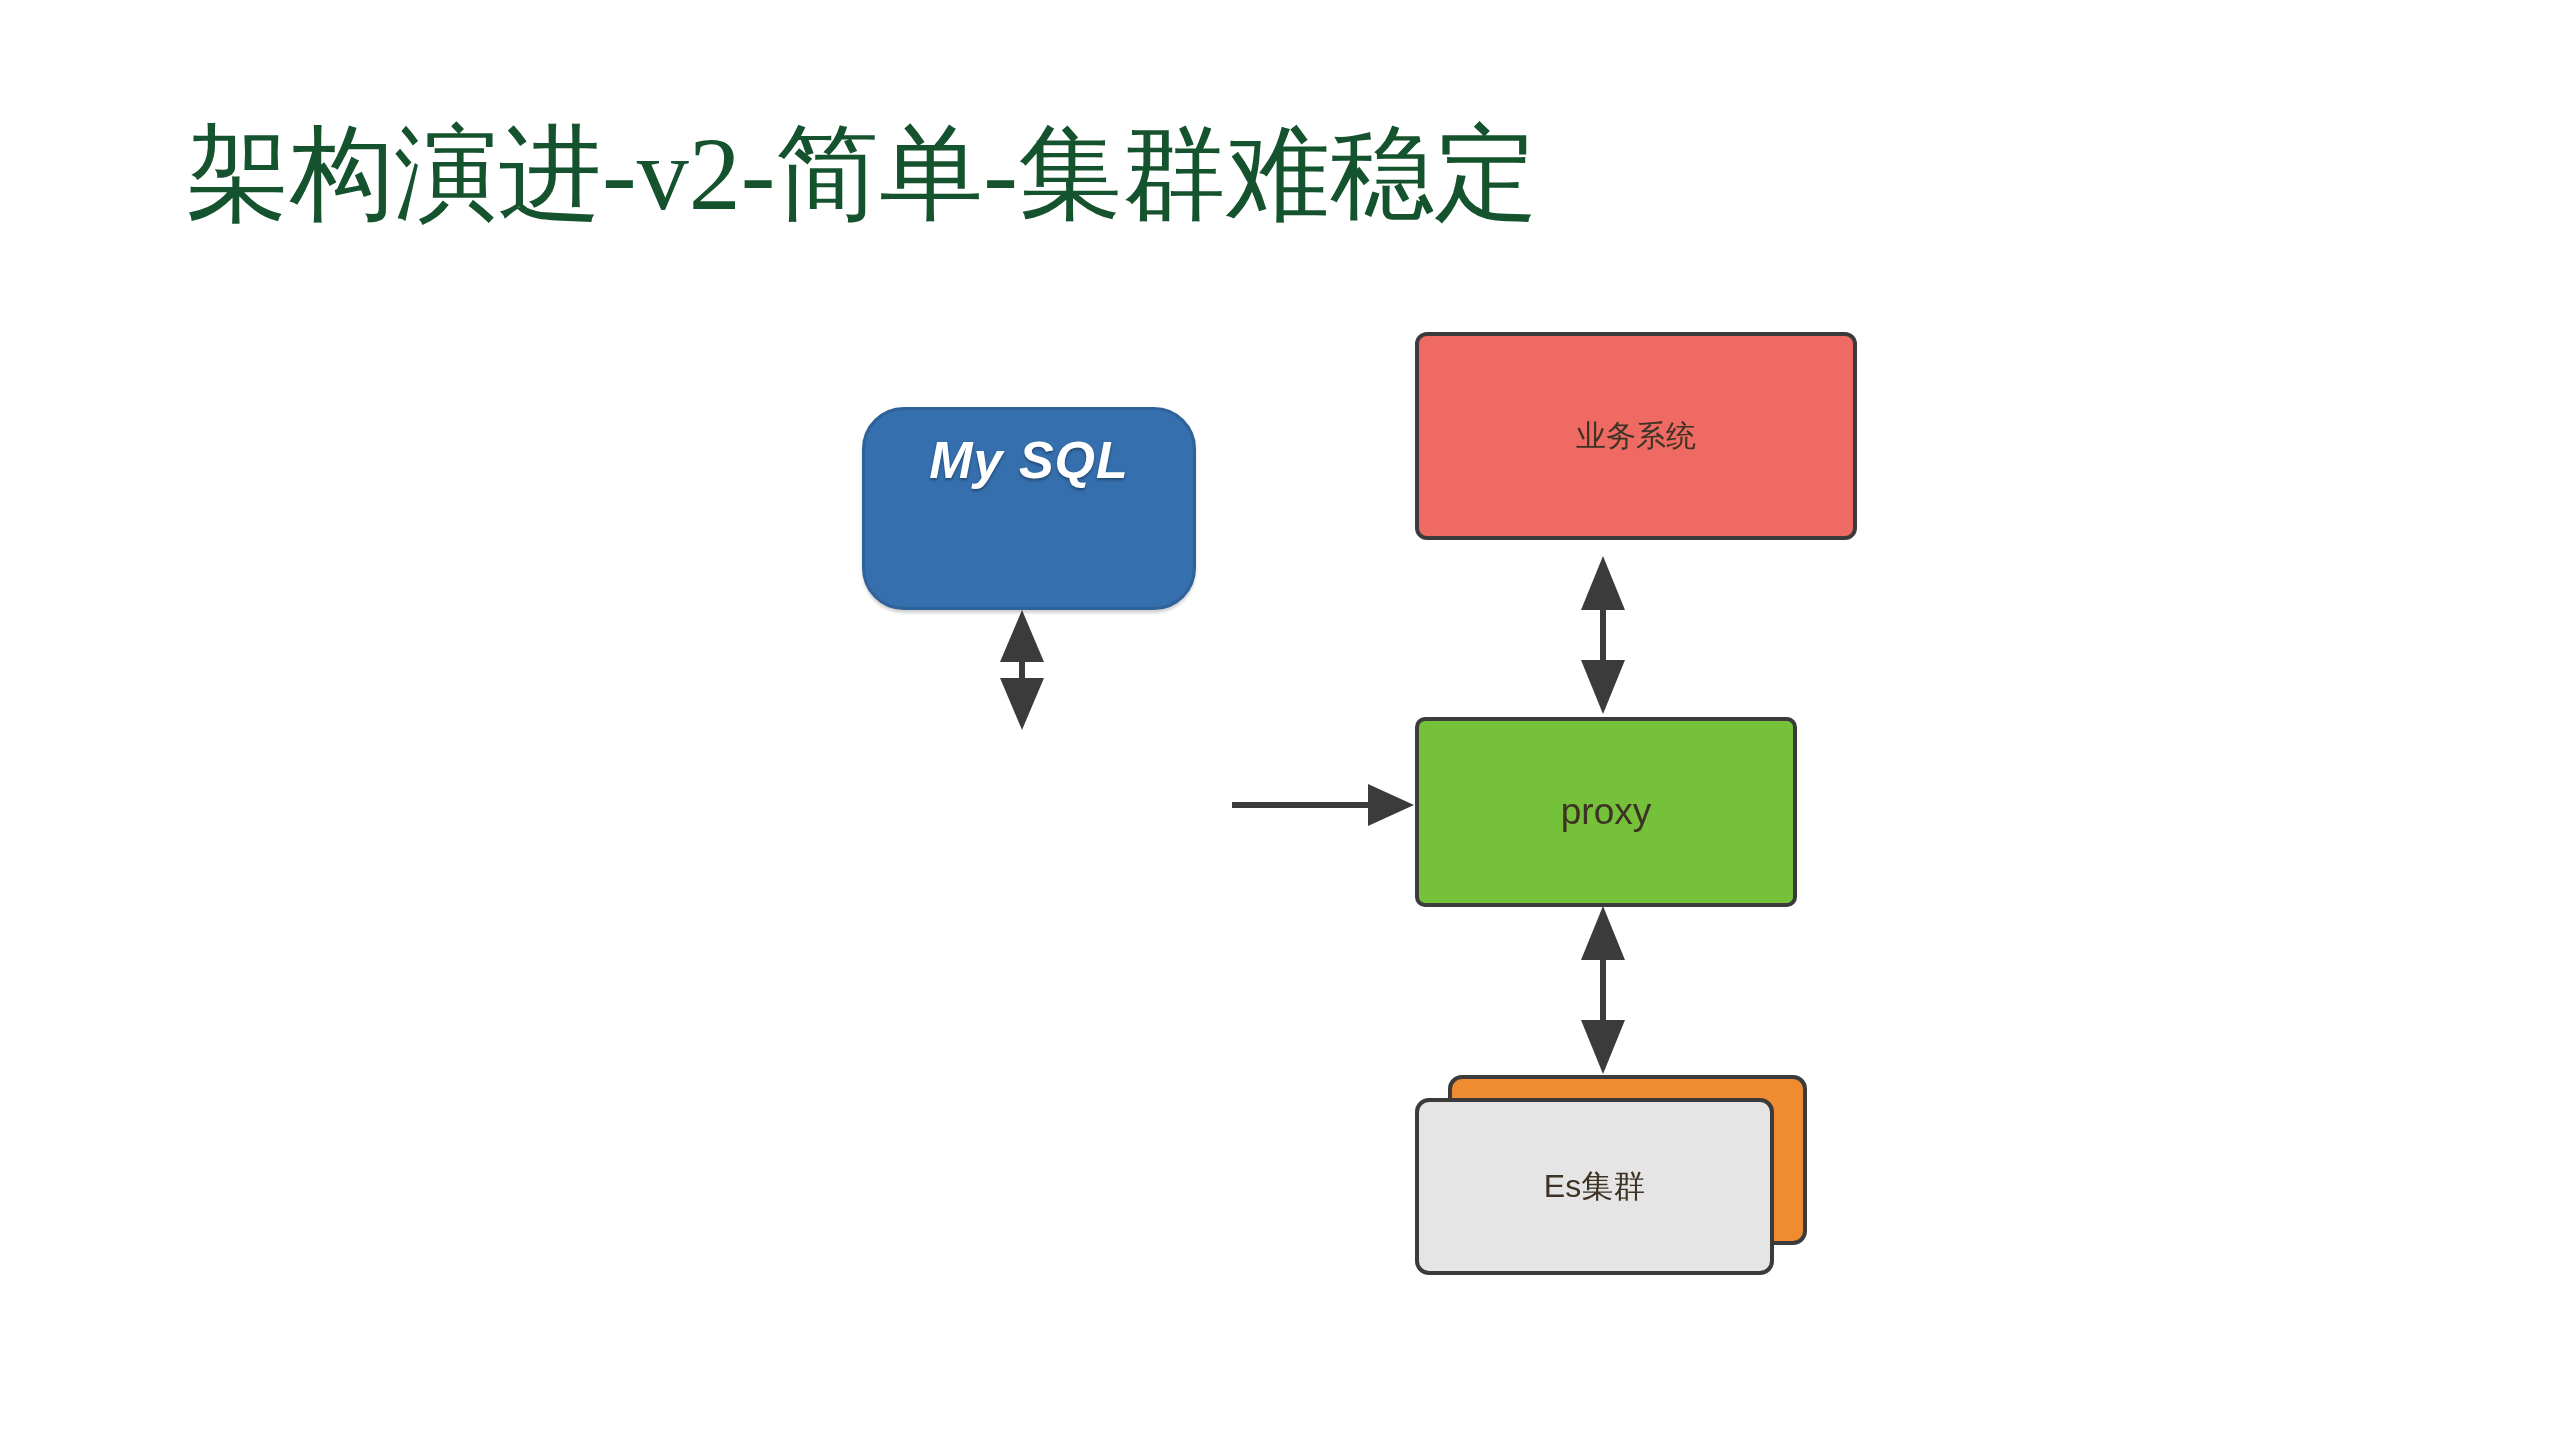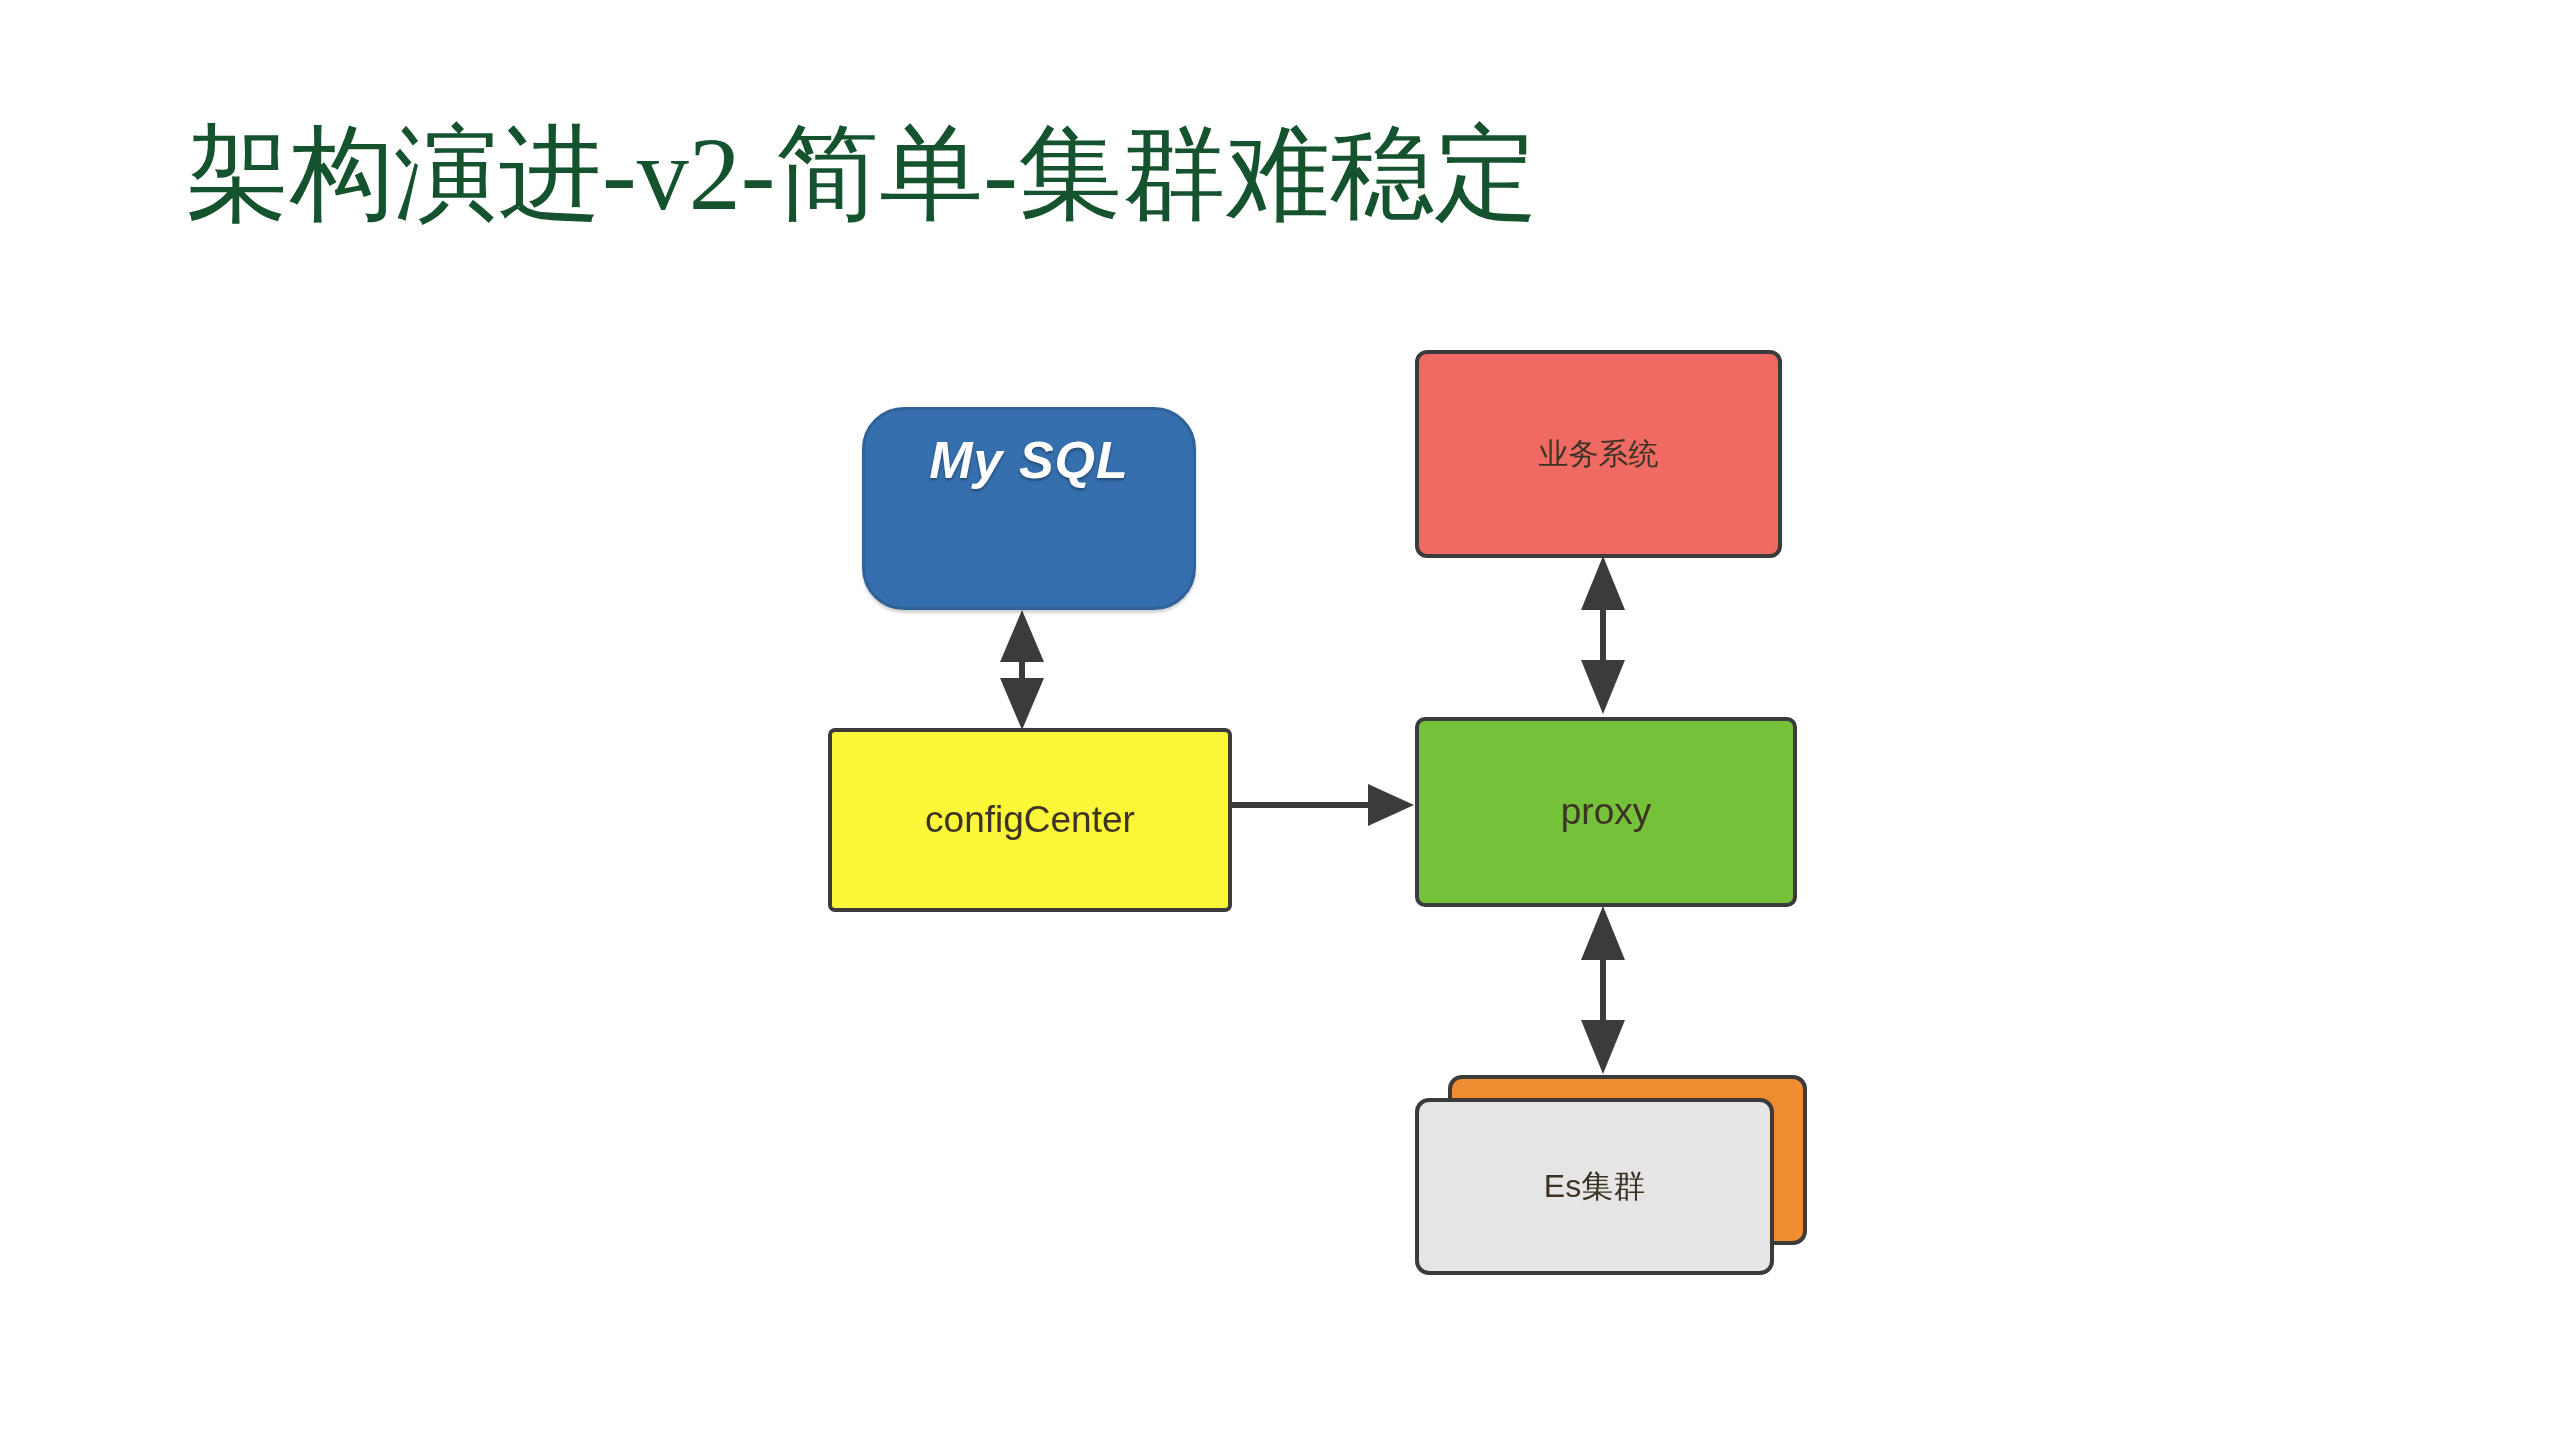--- a/index.html
+++ b/index.html
@@ -69,22 +69,22 @@
     font-size: 52px;
     font-weight: bold;
     font-style: italic;
     letter-spacing: 1px;
     text-shadow: 0 2px 3px rgba(0,0,0,0.35);
   }
 
   
   #node-biz {
     left: 1415px;
-    top: 350px;
-    width: 367px;
+    top: 332px;
+    width: 442px;
     height: 208px;
     background: #ee6a63;
     border-radius: 12px;
   }
   #node-biz .node-label { font-size: 30px; }
 
   
   #node-config {
     left: 828px;
     top: 728px;
@@ -192,23 +192,20 @@
   </svg>
 
   <div class="node" id="node-mysql">
     <span class="node-label">My SQL</span>
   </div>
 
   <div class="node" id="node-biz">
     <span class="node-label">业务系统</span>
   </div>
 
-  <div class="node" id="node-config">
-    <span class="node-label">configCenter</span>
-  </div>
 
   <div class="node" id="node-proxy">
     <span class="node-label">proxy</span>
   </div>
 
   <div id="node-es-stack">
     <div id="node-es-back"></div>
     <div id="node-es-front">
       <span class="node-label">Es集群</span>
     </div>

